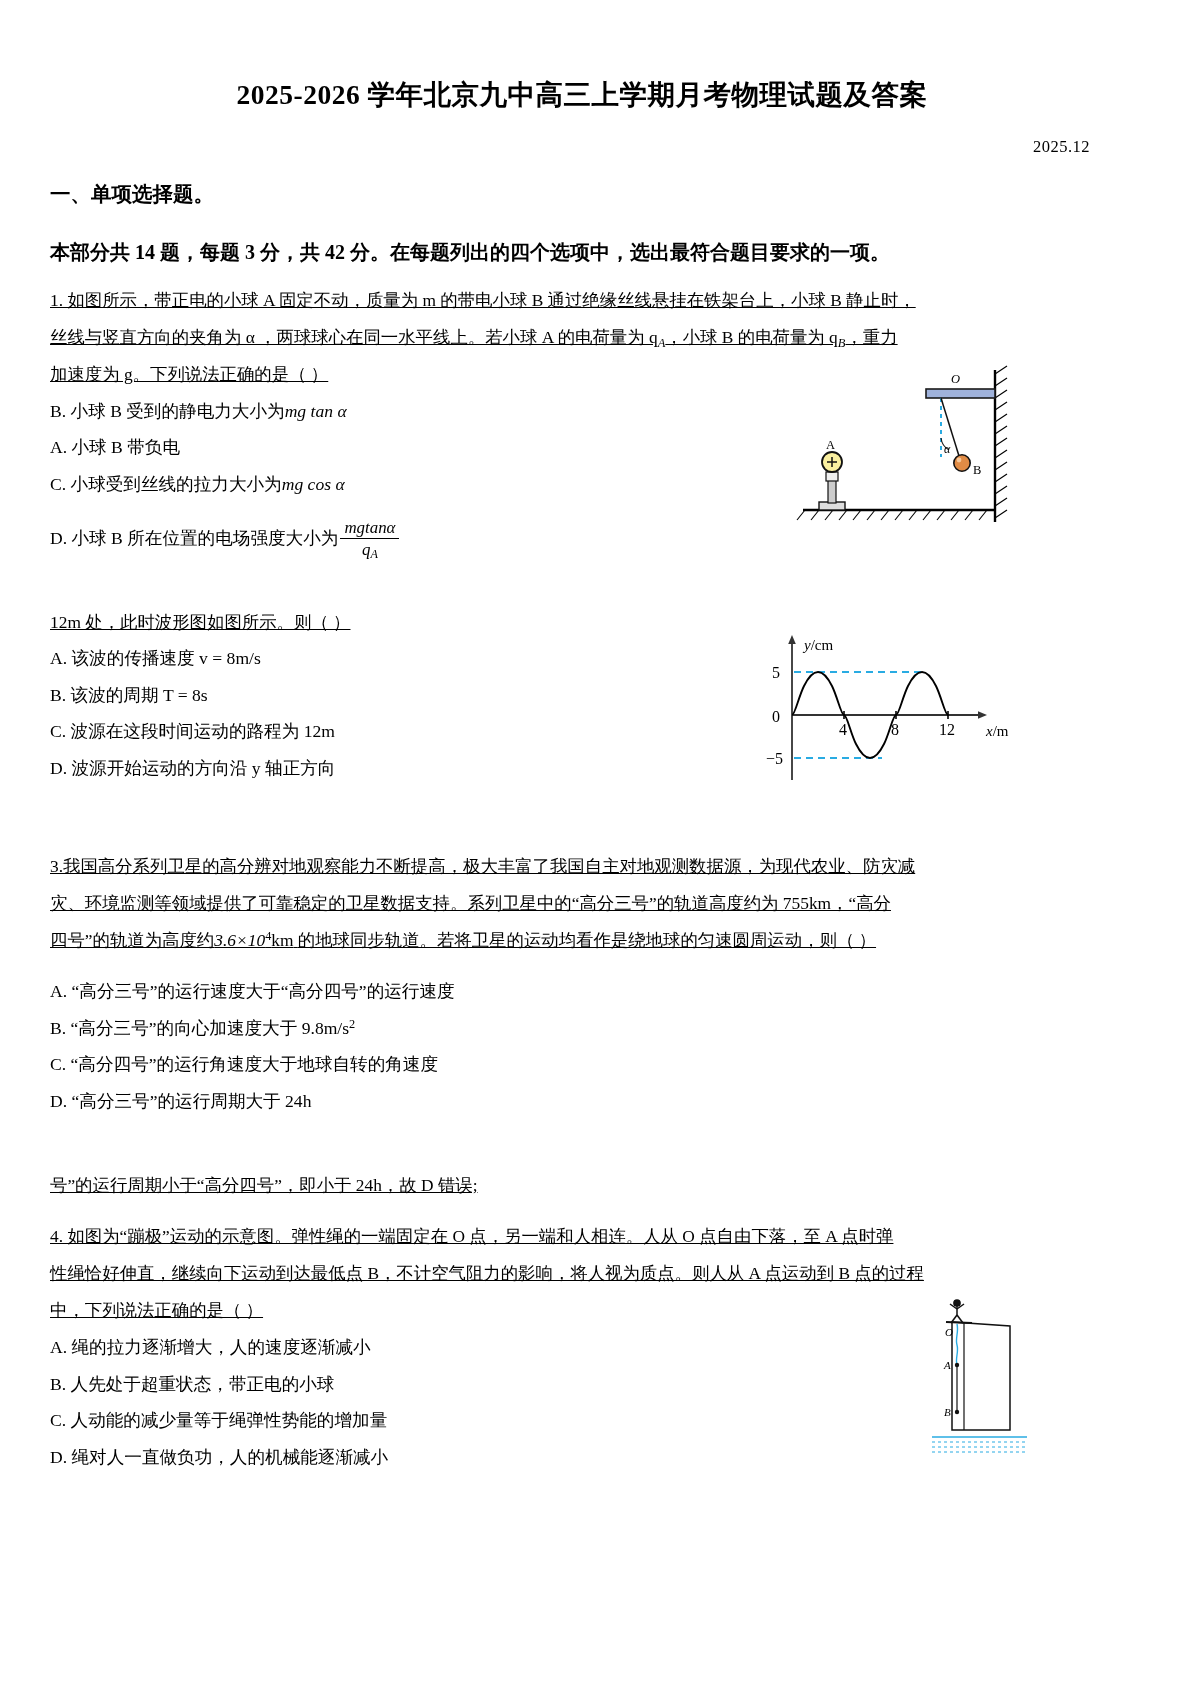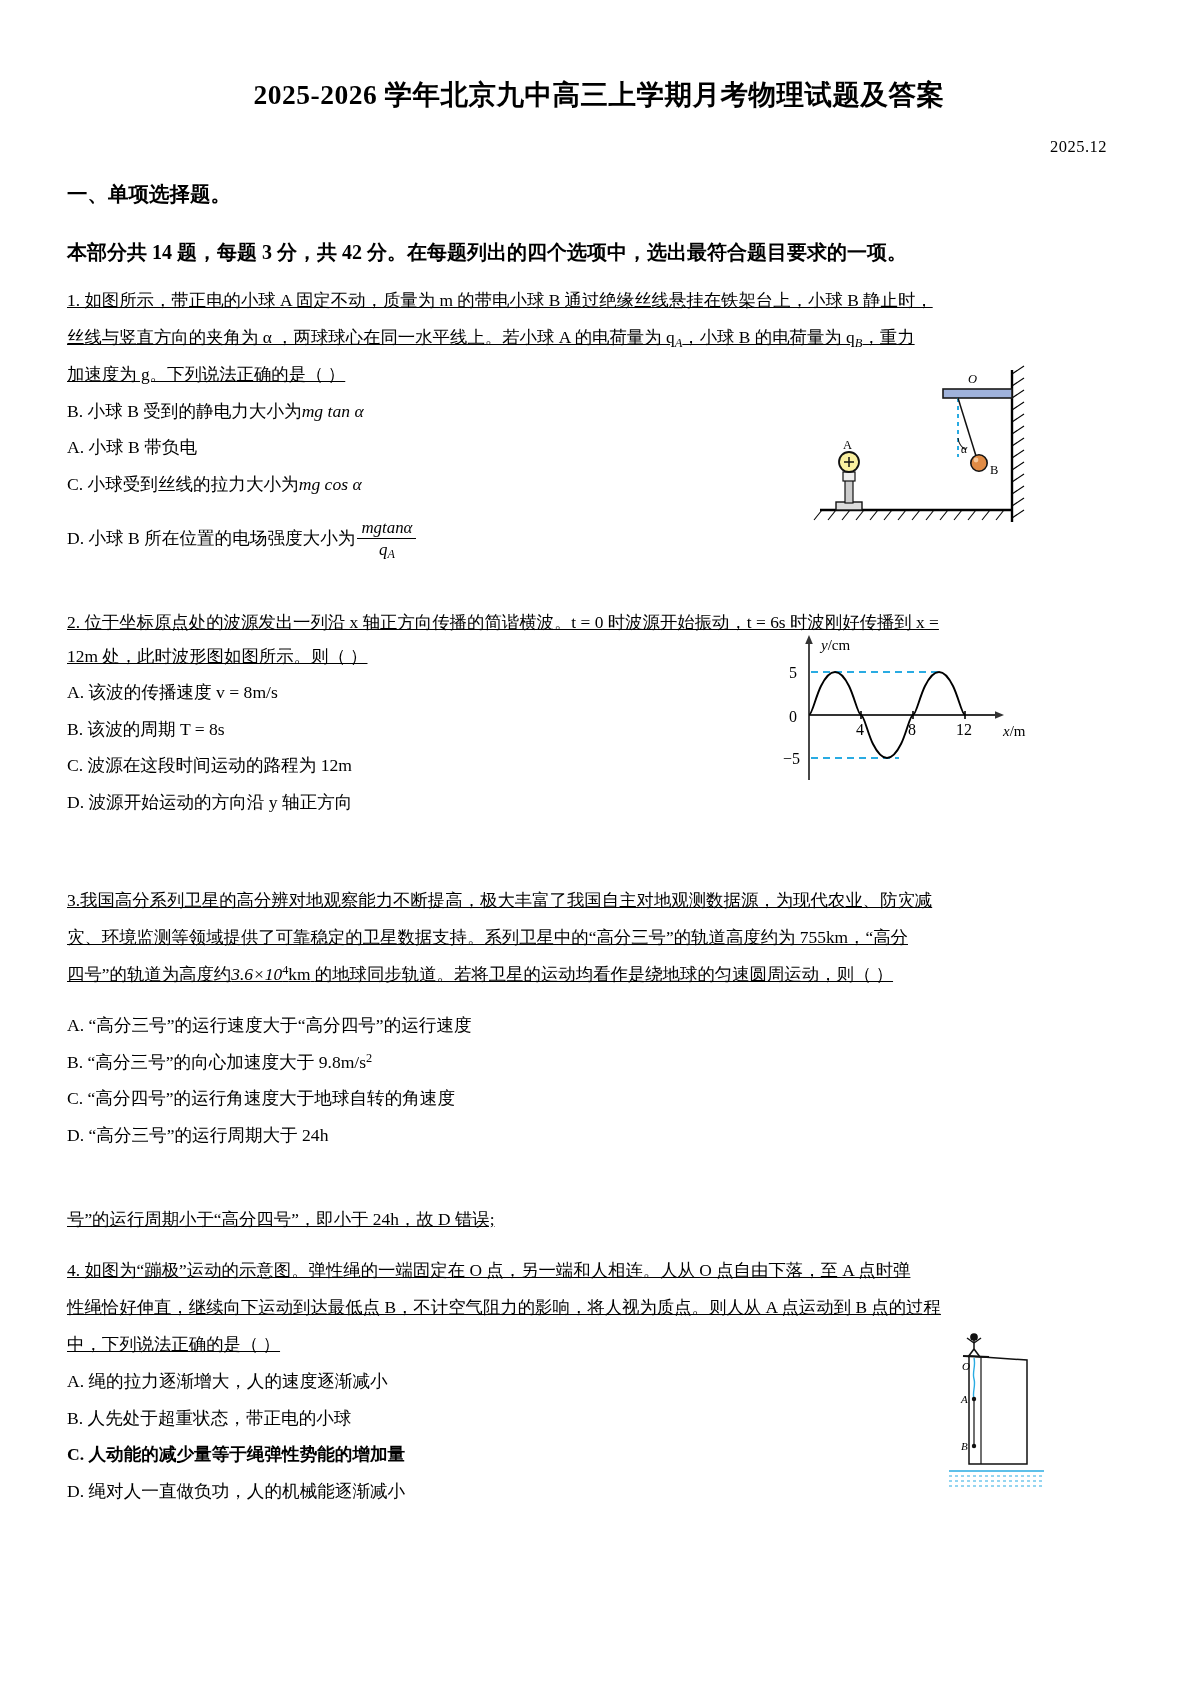--- a/index.html
+++ b/index.html
@@ -17,21 +17,21 @@
   }
   .page {
     position: relative;
     width: 1191px;
     height: 1684px;
     padding: 0;
     box-sizing: border-box;
   }
   .content {
     position: absolute;
-    left: 67px;
+    left: 50px;
     top: 0;
     width: 1064px;
   }
 
   
   .doc-title {
     text-align: center;
     font-size: 27.5px;
     font-weight: bold;
     letter-spacing: 0.5px;
@@ -209,21 +209,20 @@
       </div>
       <div class="opt tall" style="margin-top:14px;">
         <span>D.</span>
         <span>小球 B 所在位置的电场强度大小为</span><span class="frac"><span class="num itv">mgtanα</span><span class="den"><span class="itv">q</span><span class="sub it">A</span></span></span>
       </div>
     </div>
 
     <div class="spacer-md"></div>
 
     <div class="question">
-      <div class="qtext tight">2. 位于坐标原点处的波源发出一列沿 x 轴正方向传播的简谐横波。t = 0 时波源开始振动，t = 6s 时波刚好传播到 x =</div>
       <div class="qtext tight" style="width:640px;">12m 处，此时波形图如图所示。则（      ）</div>
 
       <div class="fig" style="left:672px; top:24px;">
         <svg width="290" height="165" viewBox="0 0 290 165" xmlns="http://www.w3.org/2000/svg">
 
           <line x1="70" y1="12" x2="70" y2="150" stroke="#333" stroke-width="1.8"></line>
           <polygon points="70,5 66.2,14 73.8,14" fill="#333"></polygon>
 
           <line x1="70" y1="85" x2="258" y2="85" stroke="#333" stroke-width="1.8"></line>
           <polygon points="265,85 256,81.2 256,88.8" fill="#333"></polygon>
@@ -360,21 +359,21 @@
       </div>
 
       <div class="opt" style="width:830px;">
         <span>A.</span>
         <span>绳的拉力逐渐增大，人的速度逐渐减小</span>
       </div>
       <div class="opt" style="width:830px;">
         <span>B.</span>
         <span>人先处于超重状态，带正电的小球</span>
       </div>
-      <div class="opt" style="width:830px;font-weight:bold;">
+      <div class="opt" style="width:830px;">
         <span>C.</span>
         <span>人动能的减少量等于绳弹性势能的增加量</span>
       </div>
       <div class="opt" style="width:830px;">
         <span>D.</span>
         <span>绳对人一直做负功，人的机械能逐渐减小</span>
       </div>
     </div>
 
   </div>

